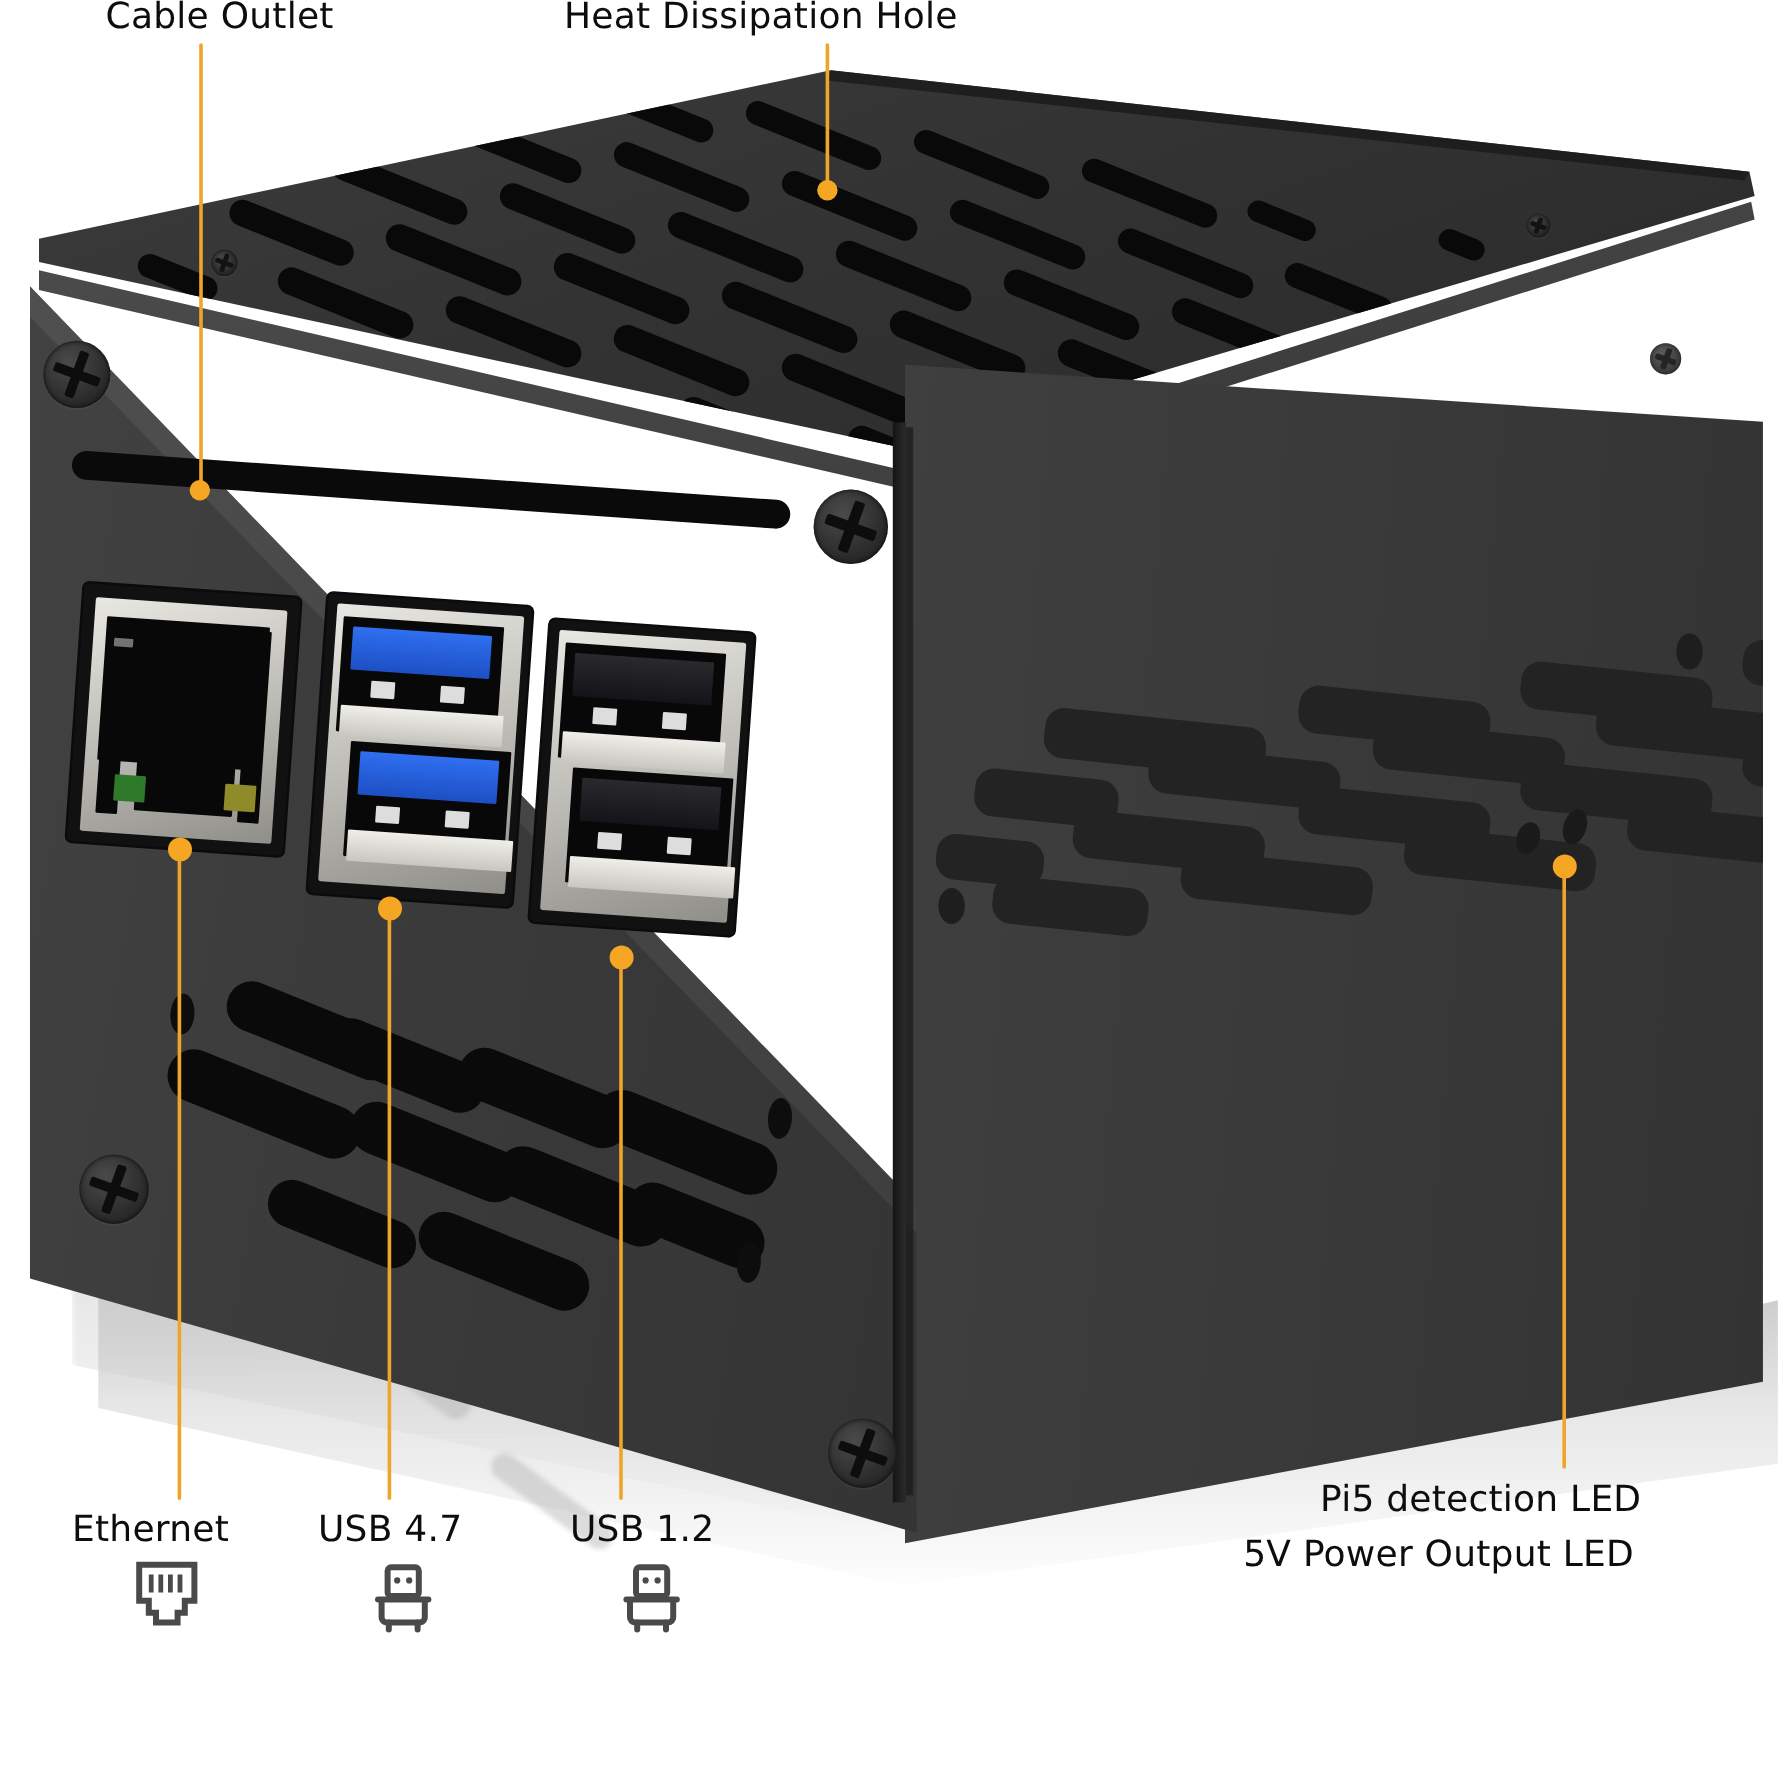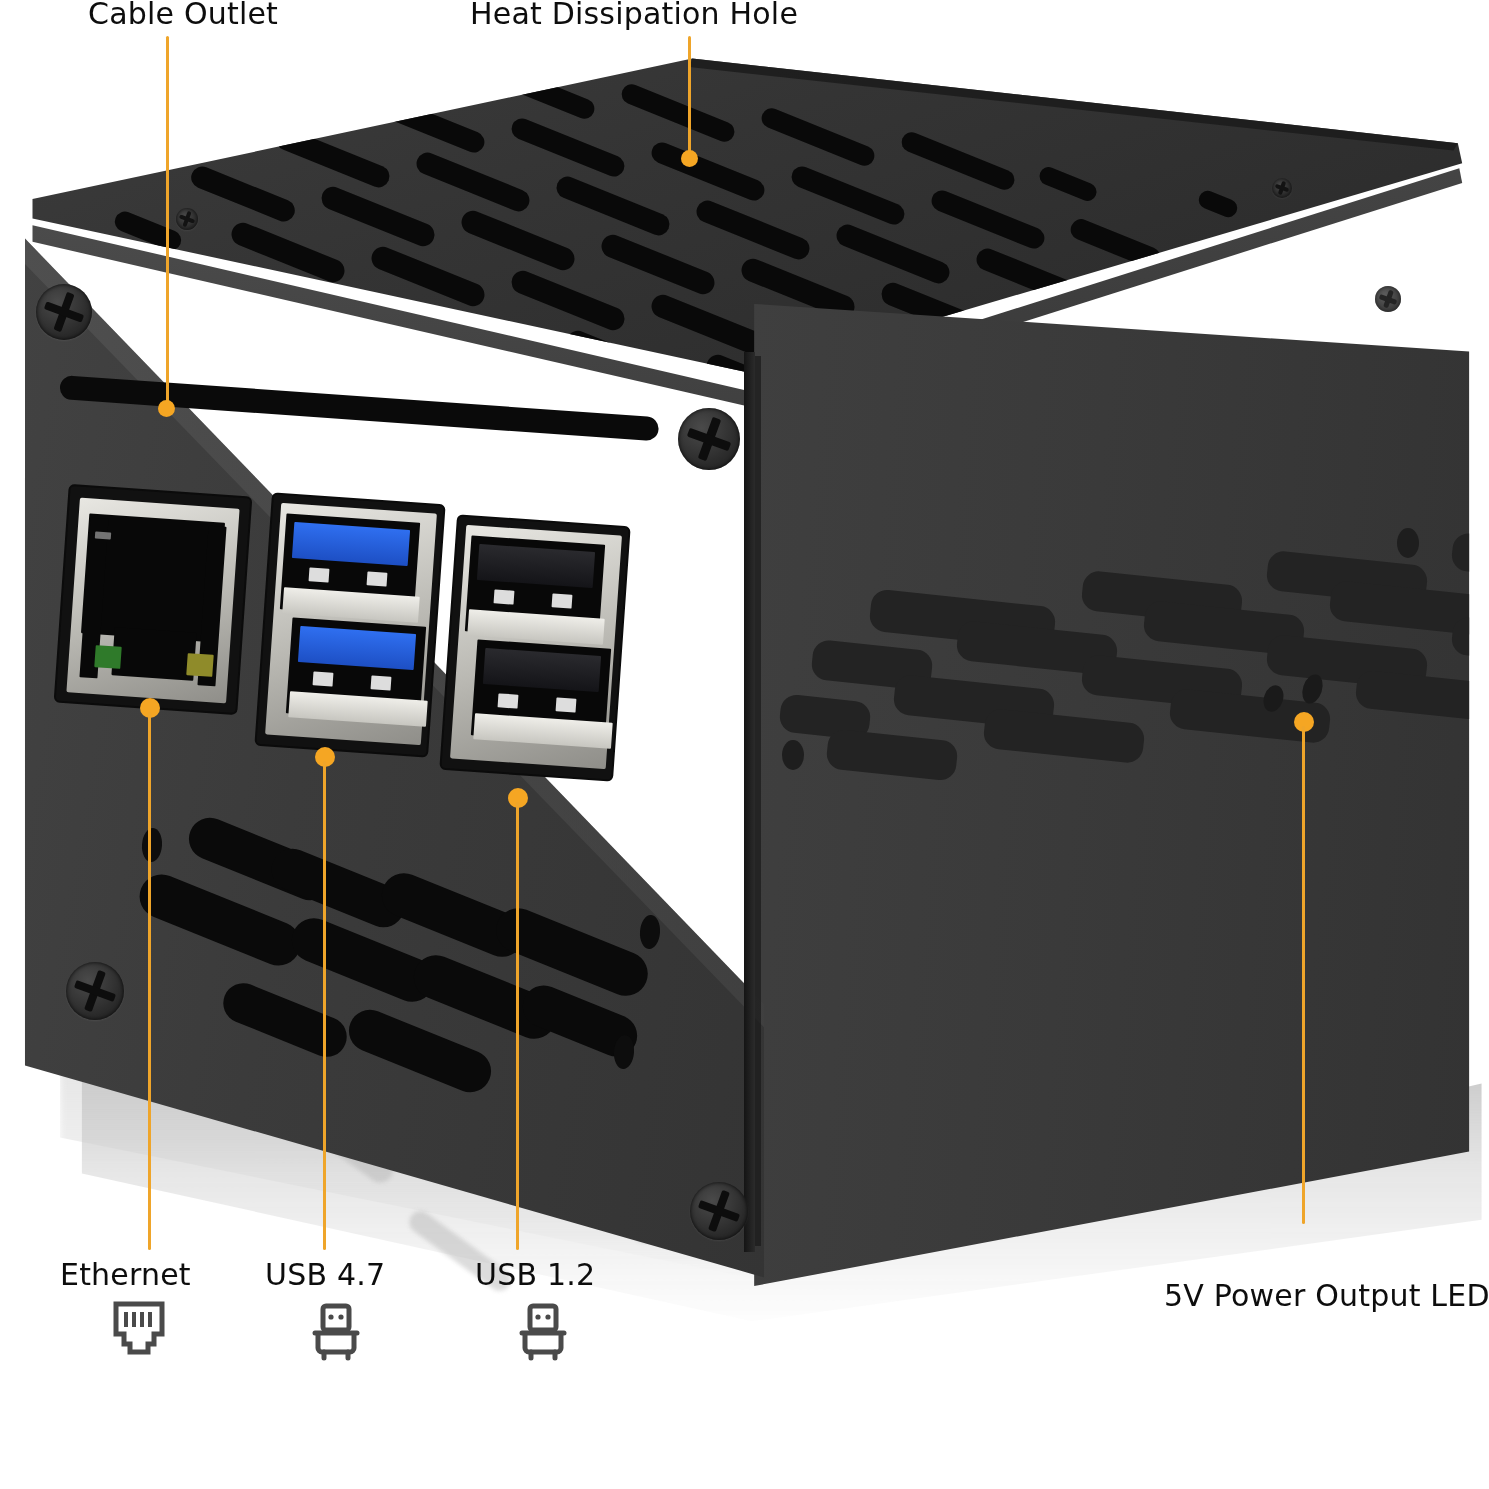--- a/index.html
+++ b/index.html
@@ -14,21 +14,21 @@
   .label{
     position:absolute;color:#0d0d0d;font-size:30px;letter-spacing:.2px;
     white-space:nowrap;font-family:"DejaVu Sans","Liberation Sans",sans-serif;
   }
   #lbl-cable{left:88px;top:-4px;}
   #lbl-heat{left:470px;top:-4px;}
   #lbl-eth{left:60px;top:1257px;}
   #lbl-usb3{left:265px;top:1257px;}
   #lbl-usb2{left:475px;top:1257px;}
   #lbl-pi5{left:1100px;top:1232px;}
-  #lbl-5v{left:1164px;top:1278px;}
+  #lbl-5v{left:1036px;top:1278px;}
 
   
   .leader{position:absolute;background:#efa52a;width:3px;border-radius:2px;}
   .dot{position:absolute;width:20px;height:20px;border-radius:50%;background:#f5a623;}
   .dot.sm{width:17px;height:17px;}
 
   
   .picto{position:absolute;}
   #ico-eth{left:108px;top:1300px;}
   #ico-usb3{left:310px;top:1303px;}
@@ -377,20 +377,21 @@
   <div class="leader" style="left:516px;top:802px;height:448px;"></div>
 
   <div class="dot" style="left:1294px;top:712px;"></div>
   <div class="leader" style="left:1302px;top:726px;height:498px;"></div>
 
   <div class="label" id="lbl-cable">Cable Outlet</div>
   <div class="label" id="lbl-heat">Heat Dissipation Hole</div>
   <div class="label" id="lbl-eth">Ethernet</div>
   <div class="label" id="lbl-usb3">USB 4.7</div>
   <div class="label" id="lbl-usb2">USB 1.2</div>
+  <div class="label" id="lbl-pi5">Pi5 detection LED</div>
   <div class="label" id="lbl-5v">5V Power Output LED</div>
 
   <div class="picto" id="ico-eth">
     <svg width="62" height="60" viewBox="0 0 62 60">
       <path d="M8 4 H54 V34 H46 V44 H40 V52 H22 V44 H16 V34 H8 Z" fill="none" stroke="#4a4a4a" stroke-width="5" stroke-linejoin="miter"></path>
       <g stroke="#4a4a4a" stroke-width="4" stroke-linecap="butt">
         <line x1="18" y1="12" x2="18" y2="27"></line>
         <line x1="26" y1="12" x2="26" y2="27"></line>
         <line x1="34" y1="12" x2="34" y2="27"></line>
         <line x1="42" y1="12" x2="42" y2="27"></line>

